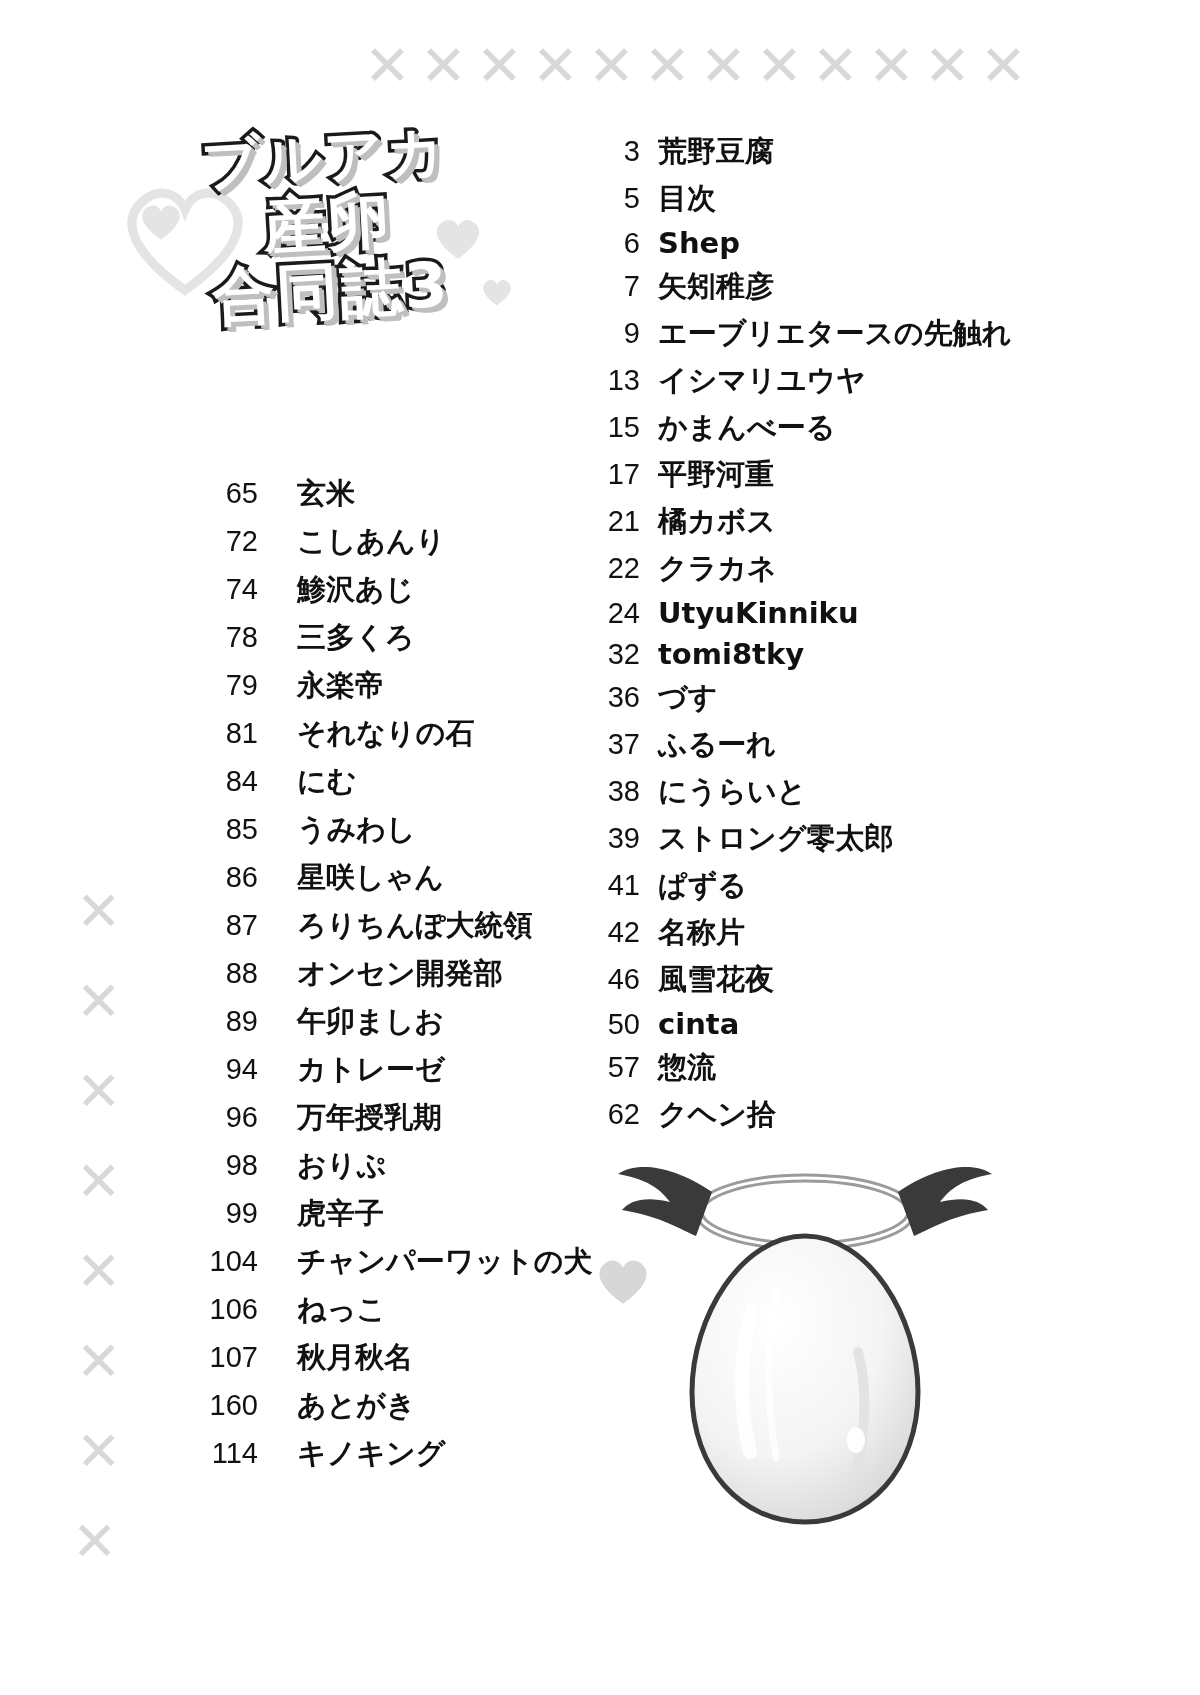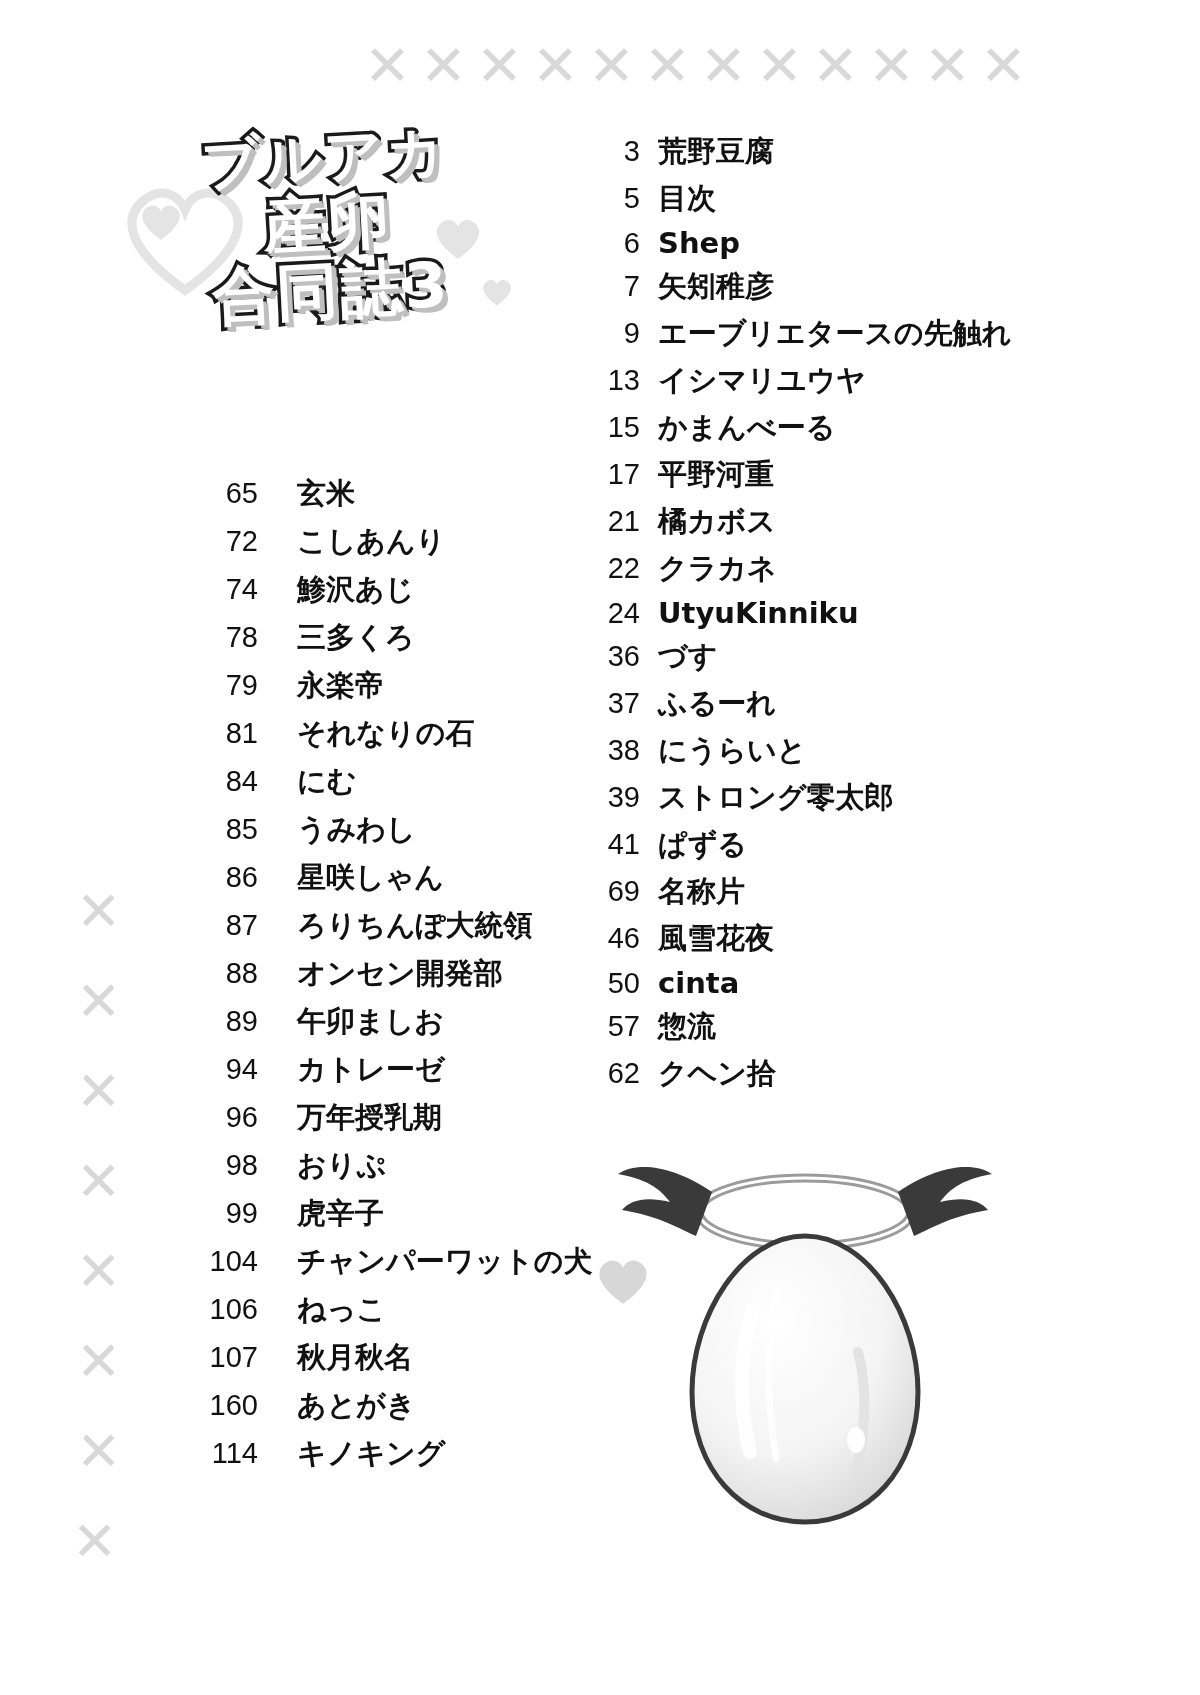--- a/index.html
+++ b/index.html
@@ -208,41 +208,45 @@
     </div>
   <div class="toc-entry">
       <span class="toc-page">22</span>
       <span class="toc-name">クラカネ</span>
     </div>
   <div class="toc-entry">
       <span class="toc-page">24</span>
       <span class="toc-name">UtyuKinniku</span>
     </div>
   <div class="toc-entry">
+      <span class="toc-page">32</span>
+      <span class="toc-name">tomi8tky</span>
+    </div>
+  <div class="toc-entry">
       <span class="toc-page">36</span>
       <span class="toc-name">づす</span>
     </div>
   <div class="toc-entry">
       <span class="toc-page">37</span>
       <span class="toc-name">ふるーれ</span>
     </div>
   <div class="toc-entry">
       <span class="toc-page">38</span>
       <span class="toc-name">にうらいと</span>
     </div>
   <div class="toc-entry">
       <span class="toc-page">39</span>
       <span class="toc-name">ストロング零太郎</span>
     </div>
   <div class="toc-entry">
       <span class="toc-page">41</span>
       <span class="toc-name">ぱずる</span>
     </div>
   <div class="toc-entry">
-      <span class="toc-page">69</span>
+      <span class="toc-page">42</span>
       <span class="toc-name">名称片</span>
     </div>
   <div class="toc-entry">
       <span class="toc-page">46</span>
       <span class="toc-name">風雪花夜</span>
     </div>
   <div class="toc-entry">
       <span class="toc-page">50</span>
       <span class="toc-name">cinta</span>
     </div>

